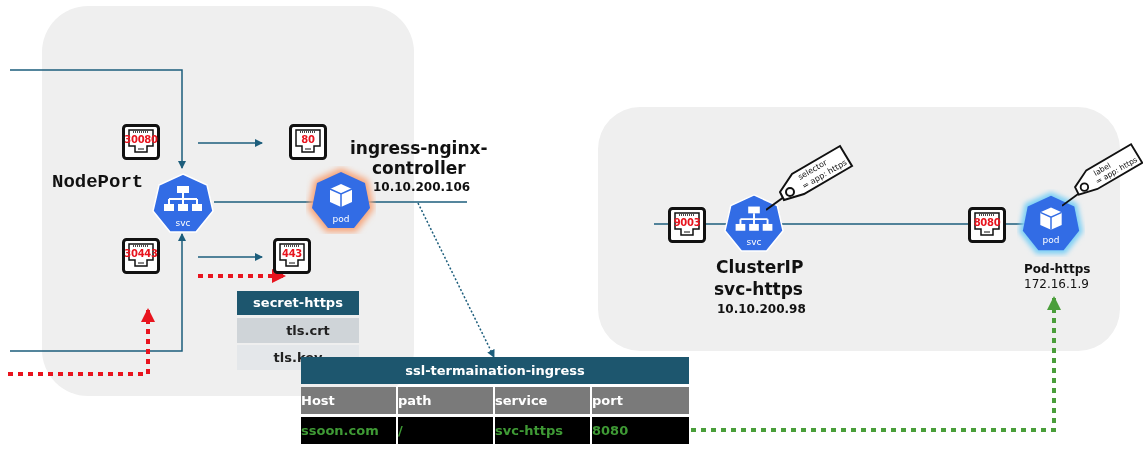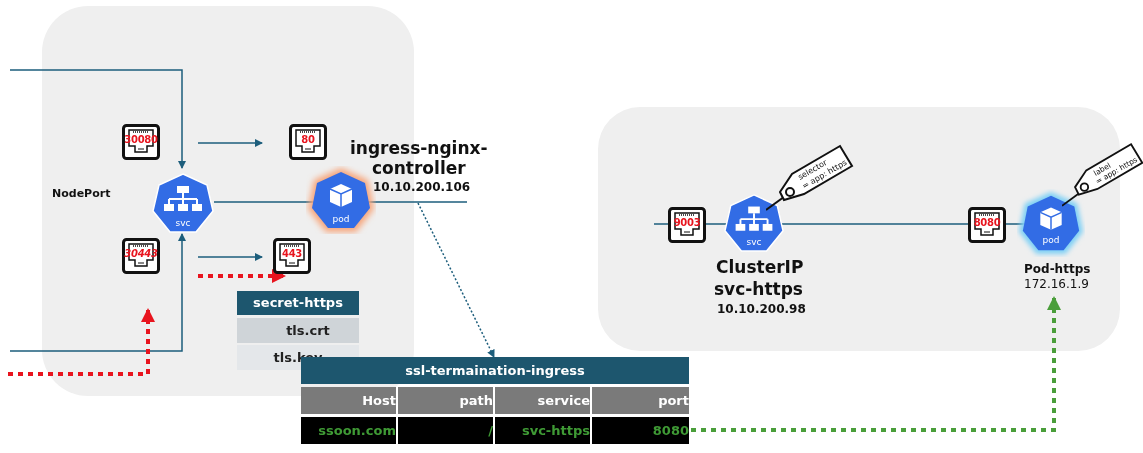--- a/index.html
+++ b/index.html
@@ -13,21 +13,21 @@
   .hex { position:absolute; }
   .hex-label { position:absolute; left:0; right:0; text-align:center; color:#ffffff; font-size:9px; font-family:"DejaVu Sans", sans-serif; }
   .lbl { position:absolute; color:#111; font-weight:bold; font-family:"DejaVu Sans", sans-serif; white-space:nowrap; }
   .secret { position:absolute; left:237px; top:291px; width:122px; }
   .secret .hd { background:#1d566e; color:#fff; height:24px; line-height:24px; font-size:13px; text-align:center; font-weight:bold; }
   .secret .r1 { background:#cfd4d8; color:#222; height:25px; line-height:25px; margin-top:3px; font-size:13px; text-align:center; font-weight:bold;padding-left:20px; }
   .secret .r2 { background:#e4e7ea; color:#222; height:25px; line-height:25px; margin-top:2px; font-size:13px; text-align:center; font-weight:bold; }
   .ingress { position:absolute; left:301px; top:357px; width:388px; }
   .ingress .hd { background:#1d566e; color:#fff; height:27px; line-height:27px; font-size:13px; text-align:center; font-weight:bold; }
   .ingress .row { display:flex; margin-top:3px; }
-  .ingress .row .c { height:27px; line-height:27px; font-size:13px; text-align:right; font-weight:bold; border-right:2px solid #ffffff; box-sizing:border-box; }
+  .ingress .row .c { height:27px; line-height:27px; font-size:13px; text-align:left; font-weight:bold; border-right:2px solid #ffffff; box-sizing:border-box; }
   .ingress .row .c:last-child { border-right:none; }
   .ingress .hrow .c { background:#7a7a7a; color:#fff; }
   .ingress .drow .c { background:#000000; color:#3f9a35; }
   .w1 { width:97px; } .w2 { width:97px; } .w3 { width:97px; } .w4 { width:97px; }
   .tag { position:absolute; }
 </style>
 </head>
 <body>
 
 <div class="panel" id="node-left"></div>
@@ -68,21 +68,21 @@
 
 <div class="port" style="left:122px;top:124px;">
   <svg width="38" height="36" viewBox="0 0 38 36">
       <rect x="1.5" y="1.5" width="35" height="33" rx="3" fill="#fff" stroke="#111" stroke-width="3"></rect>
       <path d="M7,6 L31,6 L31,22 L25,22 L25,28 L13,28 L13,22 L7,22 Z" fill="none" stroke="#111" stroke-width="1.5"></path>
       <path d="M11,8 L27,8" stroke="#111" stroke-width="1.5" stroke-dasharray="1,1"></path>
       <path d="M16,25 L22,25" stroke="#111" stroke-width="1"></path>
     </svg>
   <div class="port-label">30080</div>
 </div>
-<div class="port" style="left:122px;top:238px;font-style:italic;">
+<div class="port" style="left:122px;top:238px;">
   <svg width="38" height="36" viewBox="0 0 38 36">
       <rect x="1.5" y="1.5" width="35" height="33" rx="3" fill="#fff" stroke="#111" stroke-width="3"></rect>
       <path d="M7,6 L31,6 L31,22 L25,22 L25,28 L13,28 L13,22 L7,22 Z" fill="none" stroke="#111" stroke-width="1.5"></path>
       <path d="M11,8 L27,8" stroke="#111" stroke-width="1.5" stroke-dasharray="1,1"></path>
       <path d="M16,25 L22,25" stroke="#111" stroke-width="1"></path>
     </svg>
   <div class="port-label">30443</div>
 </div>
 <div class="port" style="left:289px;top:124px;">
   <svg width="38" height="36" viewBox="0 0 38 36">
@@ -114,21 +114,21 @@
 <div class="port" style="left:968px;top:207px;">
   <svg width="38" height="36" viewBox="0 0 38 36">
       <rect x="1.5" y="1.5" width="35" height="33" rx="3" fill="#fff" stroke="#111" stroke-width="3"></rect>
       <path d="M7,6 L31,6 L31,22 L25,22 L25,28 L13,28 L13,22 L7,22 Z" fill="none" stroke="#111" stroke-width="1.5"></path>
       <path d="M11,8 L27,8" stroke="#111" stroke-width="1.5" stroke-dasharray="1,1"></path>
       <path d="M16,25 L22,25" stroke="#111" stroke-width="1"></path>
     </svg>
   <div class="port-label">8080</div>
 </div>
 
-<div class="lbl" style="left:52px;top:187px;font-size:11px;">NodePort</div>
+<div class="lbl" style="left:52px;top:171px;font-size:19px;font-family:Liberation Mono, monospace;">NodePort</div>
 <div class="hex" style="left:151px;top:172px;width:64px;height:62px;">
   <svg width="64" height="62" viewBox="0 0 64 62">
     <path d="M32,2 L56,13 L62,39 L45,60 L19,60 L2,39 L8,13 Z" fill="#326ce5" stroke="#fff" stroke-width="1.5"></path>
     <rect x="26" y="14" width="12" height="7" fill="#fff"></rect>
     <path d="M32,21 L32,27 M18,27 L46,27 M18,27 L18,32 M32,27 L32,32 M46,27 L46,32" stroke="#fff" stroke-width="2" fill="none"></path>
     <rect x="13" y="32" width="10" height="7" fill="#fff"></rect>
       <rect x="27" y="32" width="10" height="7" fill="#fff"></rect>
       <rect x="41" y="32" width="10" height="7" fill="#fff"></rect>
   </svg>
   <div class="hex-label" style="top:46px;">svc</div>

